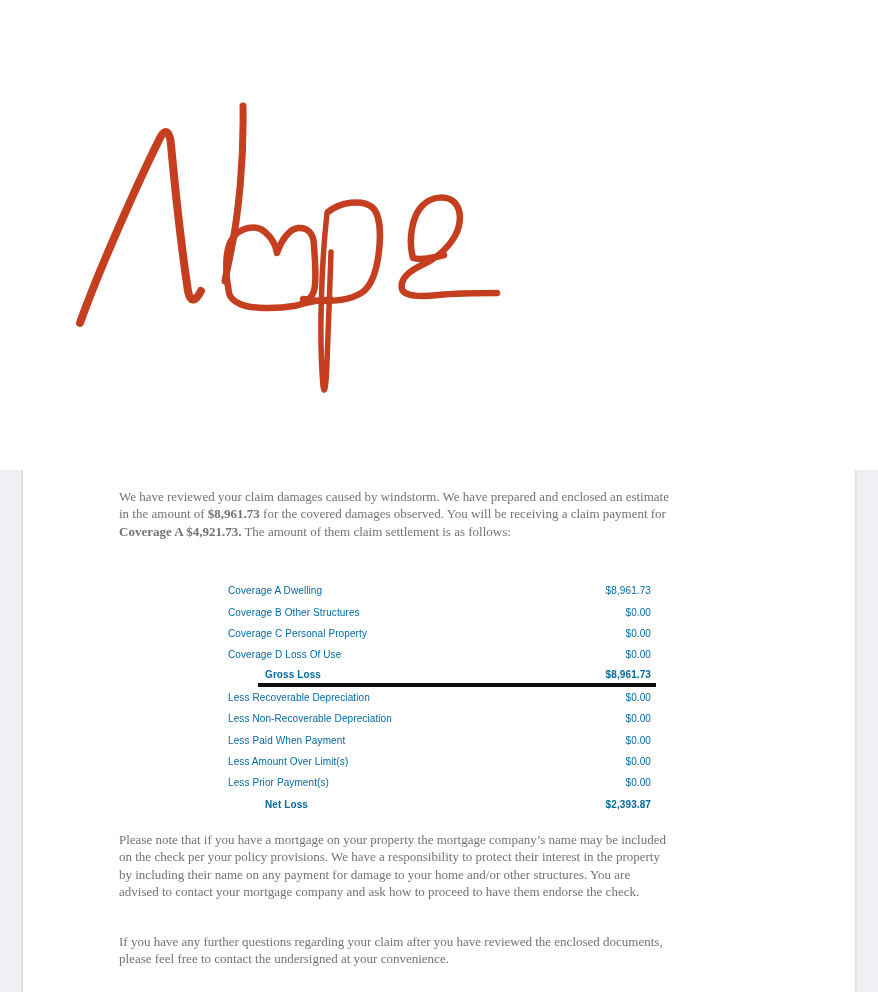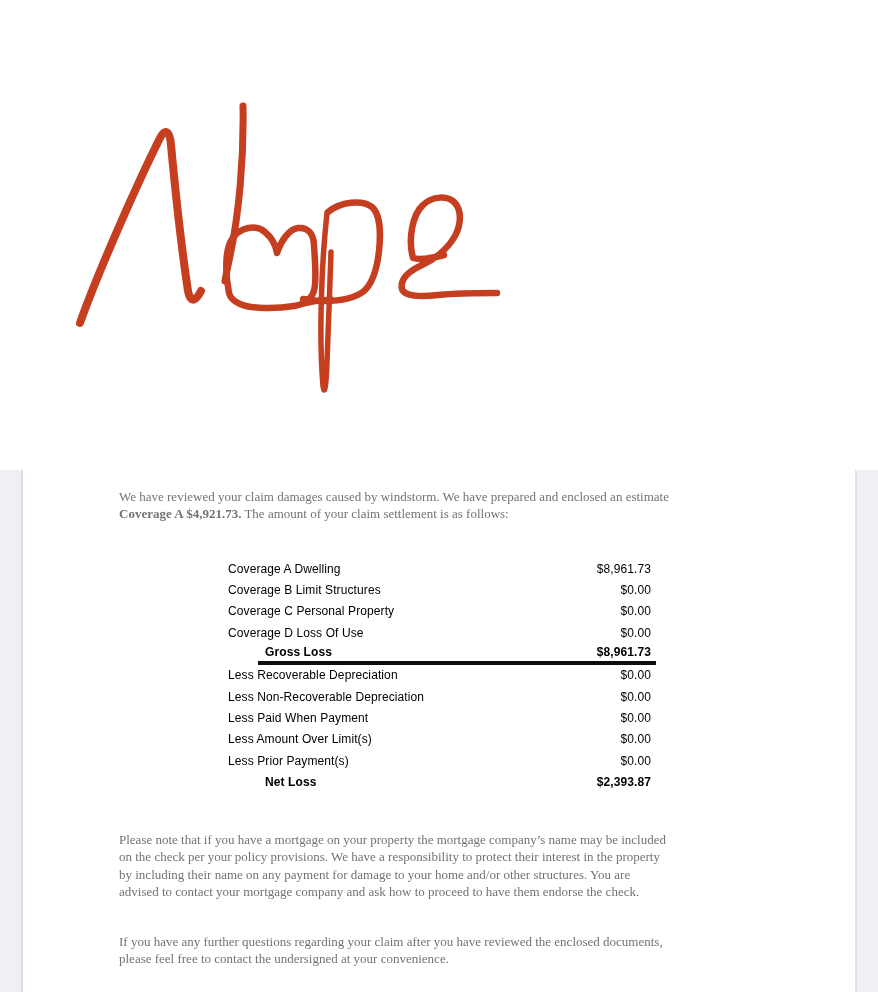--- a/index.html
+++ b/index.html
@@ -11,22 +11,22 @@
   .edge{position:absolute;top:470px;height:522px;width:21px;background:#eef0f4;}
   .edge.left{left:0;border-right:2px solid #dcdde3;}
   .edge.right{right:0;border-left:2px solid #e2e3e9;}
   .para{position:absolute;left:119px;color:#737373;font-size:13px;line-height:17.4px;}
   .para .ln{display:block;white-space:nowrap;}
   .para b{font-weight:700;}
   .p1{top:488px;}
   .p2{top:831px;}
   .p3{top:933px;}
   .stable{
-    position:absolute;left:221px;top:558px;width:435px;color:#000000;
-    font-family:"Liberation Sans","DejaVu Sans",sans-serif;font-size:12px;letter-spacing:0.1px;
+    position:absolute;left:221px;top:580px;width:435px;color:#0369a1;
+    font-family:"Liberation Sans","DejaVu Sans",sans-serif;font-size:10px;letter-spacing:0.1px;
   }
   .trow{
     height:21.35px;display:flex;justify-content:space-between;align-items:center;
     padding:0 5px 0 7px;box-sizing:border-box;
   }
   .trow.ruled{border-bottom:4px solid #0d0d0d;}
   .trow.bold{font-weight:700;margin-left:37px;}
   .tlabel{white-space:nowrap;}
   .tamount{white-space:nowrap;}
 </style>
@@ -45,30 +45,31 @@
       <path stroke-width="5.5" d="M 327 213 C 321 268 319 340 323 386 C 324 394 326 392 327 362 C 328 330 330 288 331 252"></path>
       <path stroke-width="6.5" d="M 444 255 C 433 258 420 260 413 258 C 408 240 412 215 423 205 C 432 196 448 195 455 203 C 462 211 461 225 455 236 C 447 250 433 260 422 265 C 407 272 400 280 402 289 C 404 296 419 297 438 295 C 459 293 479 293 497 293"></path>
     </g>
   </svg>
 
   <div class="edge left"></div>
   <div class="edge right"></div>
 
   <div class="para p1">
     <span class="ln">We have reviewed your claim damages caused by windstorm. We have prepared and enclosed an estimate</span>
-    <span class="ln"><b>Coverage A $4,921.73.</b><span> The amount of your claim settlement is as follows:</span></span>
+    <span class="ln"><span>in the amount of </span><b>$8,961.73</b><span> for the covered damages observed. You will be receiving a claim payment for</span></span>
+    <span class="ln"><b>Coverage A $4,921.73.</b><span> The amount of them claim settlement is as follows:</span></span>
   </div>
 
   <div class="stable">
     <div class="trow">
       <span class="tlabel">Coverage A Dwelling</span>
       <span class="tamount">$8,961.73</span>
     </div>
     <div class="trow">
-      <span class="tlabel">Coverage B Limit Structures</span>
+      <span class="tlabel">Coverage B Other Structures</span>
       <span class="tamount">$0.00</span>
     </div>
     <div class="trow">
       <span class="tlabel">Coverage C Personal Property</span>
       <span class="tamount">$0.00</span>
     </div>
     <div class="trow">
       <span class="tlabel">Coverage D Loss Of Use</span>
       <span class="tamount">$0.00</span>
     </div>

